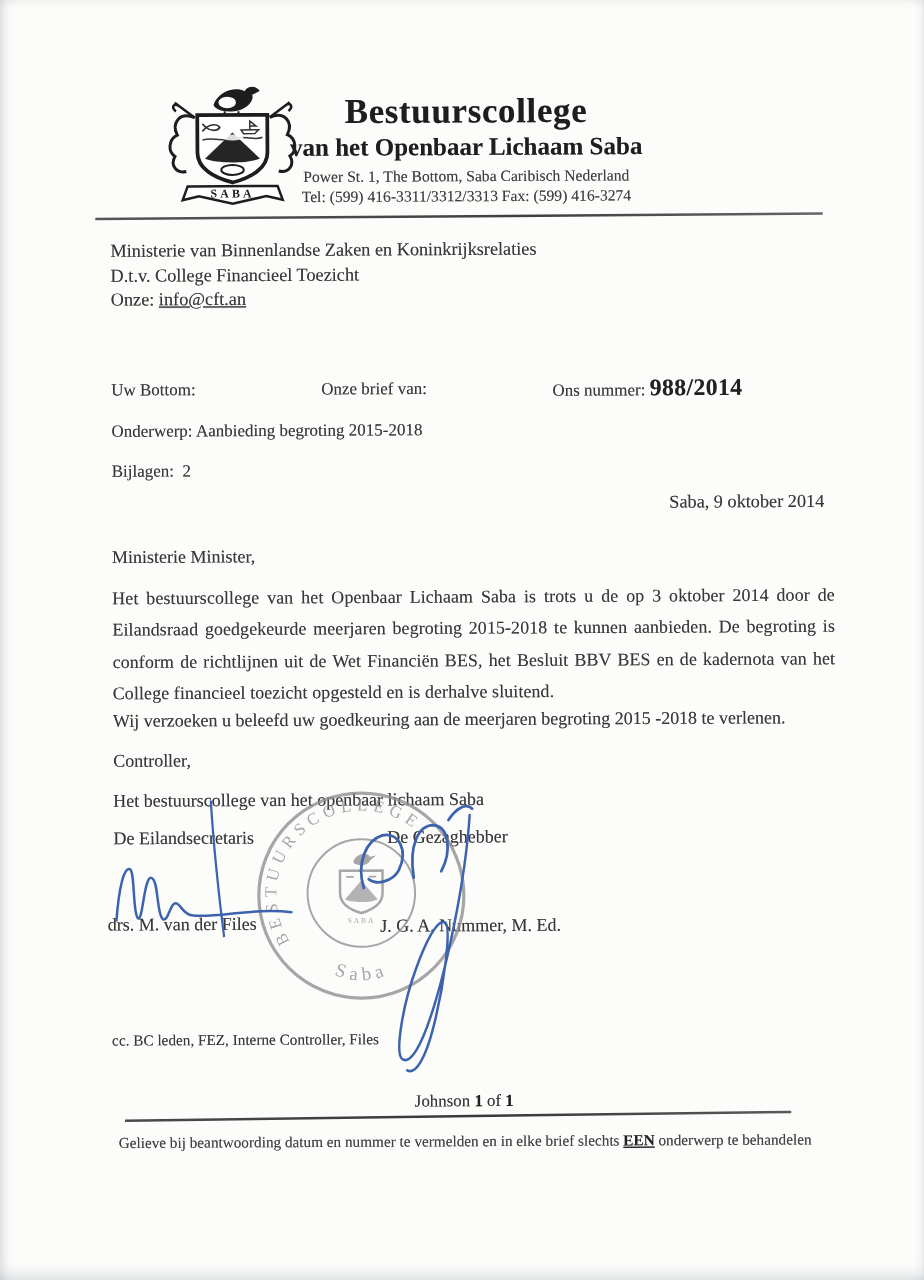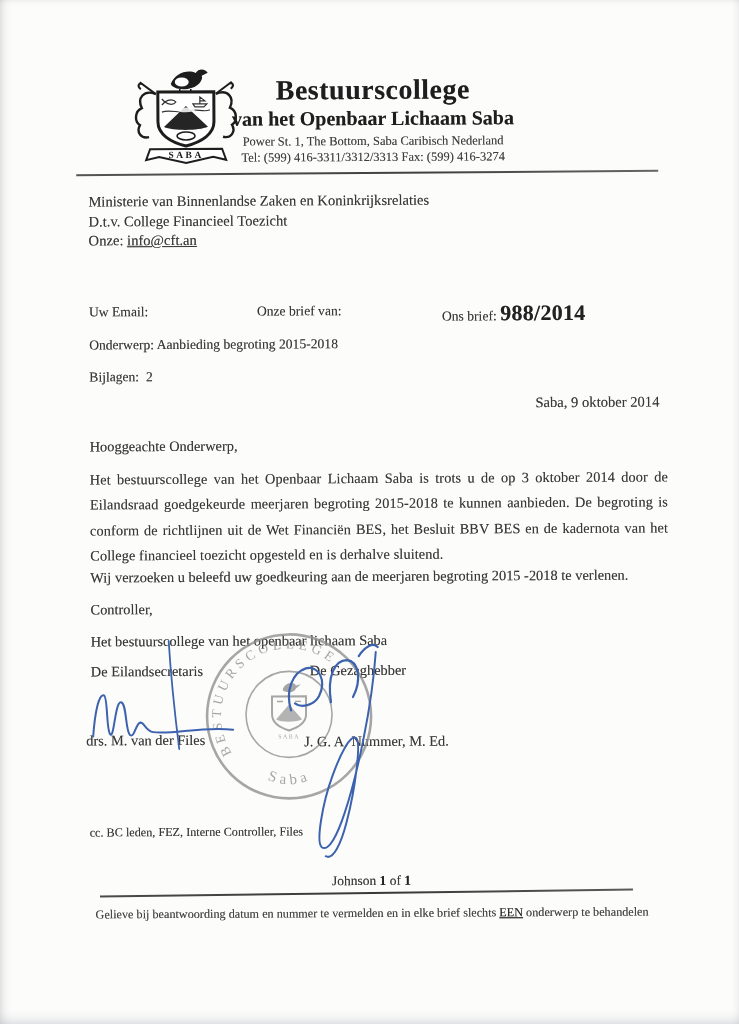--- a/index.html
+++ b/index.html
@@ -32,38 +32,38 @@
   .org-addr{font-size:12.5px;margin-top:4px;color:#3f3f3f}
   .org-tel{font-size:12.5px;margin-top:1px;color:#3f3f3f}
   .rule-top{left:78px;top:172px;width:582px;height:2px;background:linear-gradient(90deg,#555,#3f3f3f 60%,#666);transform:rotate(-.12deg)}
 
   
   .recipient{left:90px;top:191px;font-size:14.6px;line-height:19.5px}
   .email-link{text-decoration:underline;color:var(--ink)}
 
   
   .ref{font-size:13.6px}
-  .ons-val{font-size:22px;font-weight:bold;color:#222;letter-spacing:.3px}
+  .ons-val{font-size:19px;font-weight:bold;color:#222;letter-spacing:.3px}
 
   
   .body-par{left:90px;top:466px;width:578px;font-size:14.3px;line-height:25.4px;text-align:justify;letter-spacing:.1px}
   .line14{font-size:14.4px}
   .date-line{left:380px;top:395px;width:280px;text-align:right;font-size:14.6px}
 
   
   .sig{color:var(--signature-blue)}
   .stamp{color:var(--stamp-gray);opacity:.78}
 
   
   .cc-line{left:88px;top:824px;font-size:12.2px}
   .pagina{left:0;top:873px;width:739px;text-align:center;font-size:13.5px}
   .bold{font-weight:bold;color:#222}
   .rule-bottom{left:98px;top:892px;width:533px;height:2px;background:linear-gradient(90deg,#4a4a4a,#383838 55%,#5a5a5a);transform:rotate(-.45deg)}
   .note{left:40px;top:906px;width:660px;text-align:center;font-size:12.2px;color:#424242}
-  .note .em{font-weight:normal;text-decoration:underline;color:#222}
+  .note .em{font-weight:bold;text-decoration:underline;color:#222}
 </style>
 </head>
 <body>
 
 <div class="page">
   <div class="sheet">
 
     <svg class="abs" style="left:127px;top:64px;color:#1d1d1d" width="122" height="106" viewBox="0 0 122 106">
 
       <path d="M31,29 C19,24 12,33 17,43 C10,46 9,56 15,60 C11,67 16,74 24,72" fill="none" stroke="currentColor" stroke-width="2.4"></path>
@@ -100,33 +100,33 @@
       <div class="org-tel soft">Tel: (599) 416-3311/3312/3313 Fax: (599) 416-3274</div>
     </div>
     <div class="abs rule-top"></div>
 
     <div class="abs recipient soft">
       <div>Ministerie van Binnenlandse Zaken en Koninkrijksrelaties</div>
       <div>D.t.v. College Financieel Toezicht</div>
       <div><span>Onze: </span><a href="#" class="email-link">info@cft.an</a></div>
     </div>
 
-    <div class="abs ref soft" style="left:90px;top:303px">Uw Email:</div>
+    <div class="abs ref soft" style="left:90px;top:303px">Uw Bottom:</div>
     <div class="abs ref soft" style="left:258px;top:303px">Onze brief van:</div>
     <div class="abs ref soft" style="left:443px;top:301px">
-      <span>Ons brief: </span><span class="ons-val">988/2014</span>
+      <span>Ons nummer: </span><span class="ons-val">988/2014</span>
     </div>
     <div class="abs ref soft" style="left:90px;top:336px">Onderwerp: Aanbieding begroting 2015-2018</div>
     <div class="abs ref soft" style="left:90px;top:368px">
       <span>Bijlagen:</span>&nbsp;&nbsp;<span>2</span>
     </div>
 
     <div class="abs date-line soft">Saba, 9 oktober 2014</div>
 
-    <div class="abs line14 soft" style="left:90px;top:437px">Hooggeachte Onderwerp,</div>
+    <div class="abs line14 soft" style="left:90px;top:437px">Ministerie Minister,</div>
     <div class="abs body-par soft">Het bestuurscollege van het Openbaar Lichaam Saba is trots u de op 3 oktober 2014  door de Eilandsraad goedgekeurde meerjaren begroting 2015-2018 te kunnen aanbieden. De begroting is conform de richtlijnen uit de Wet Financiën BES, het Besluit BBV BES en de kadernota van het College financieel toezicht opgesteld en is derhalve sluitend.</div>
     <div class="abs line14 soft" style="left:90px;top:568px;width:590px">Wij verzoeken u beleefd uw goedkeuring aan de meerjaren begroting 2015 -2018 te verlenen.</div>
     <div class="abs line14 soft" style="left:90px;top:600px">Controller,</div>
     <div class="abs line14 soft" style="left:90px;top:632px">Het bestuurscollege van het openbaar lichaam Saba</div>
 
     <div class="abs line14 soft" style="left:90px;top:662px">De Eilandsecretaris</div>
     <div class="abs line14 soft" style="left:309px;top:662px">De Gezaghebber</div>
     <div class="abs line14 soft" style="left:85px;top:731px">drs. M. van der Files</div>
     <div class="abs line14 soft" style="left:303px;top:733px">J. G. A. Nummer, M. Ed.</div>
 

